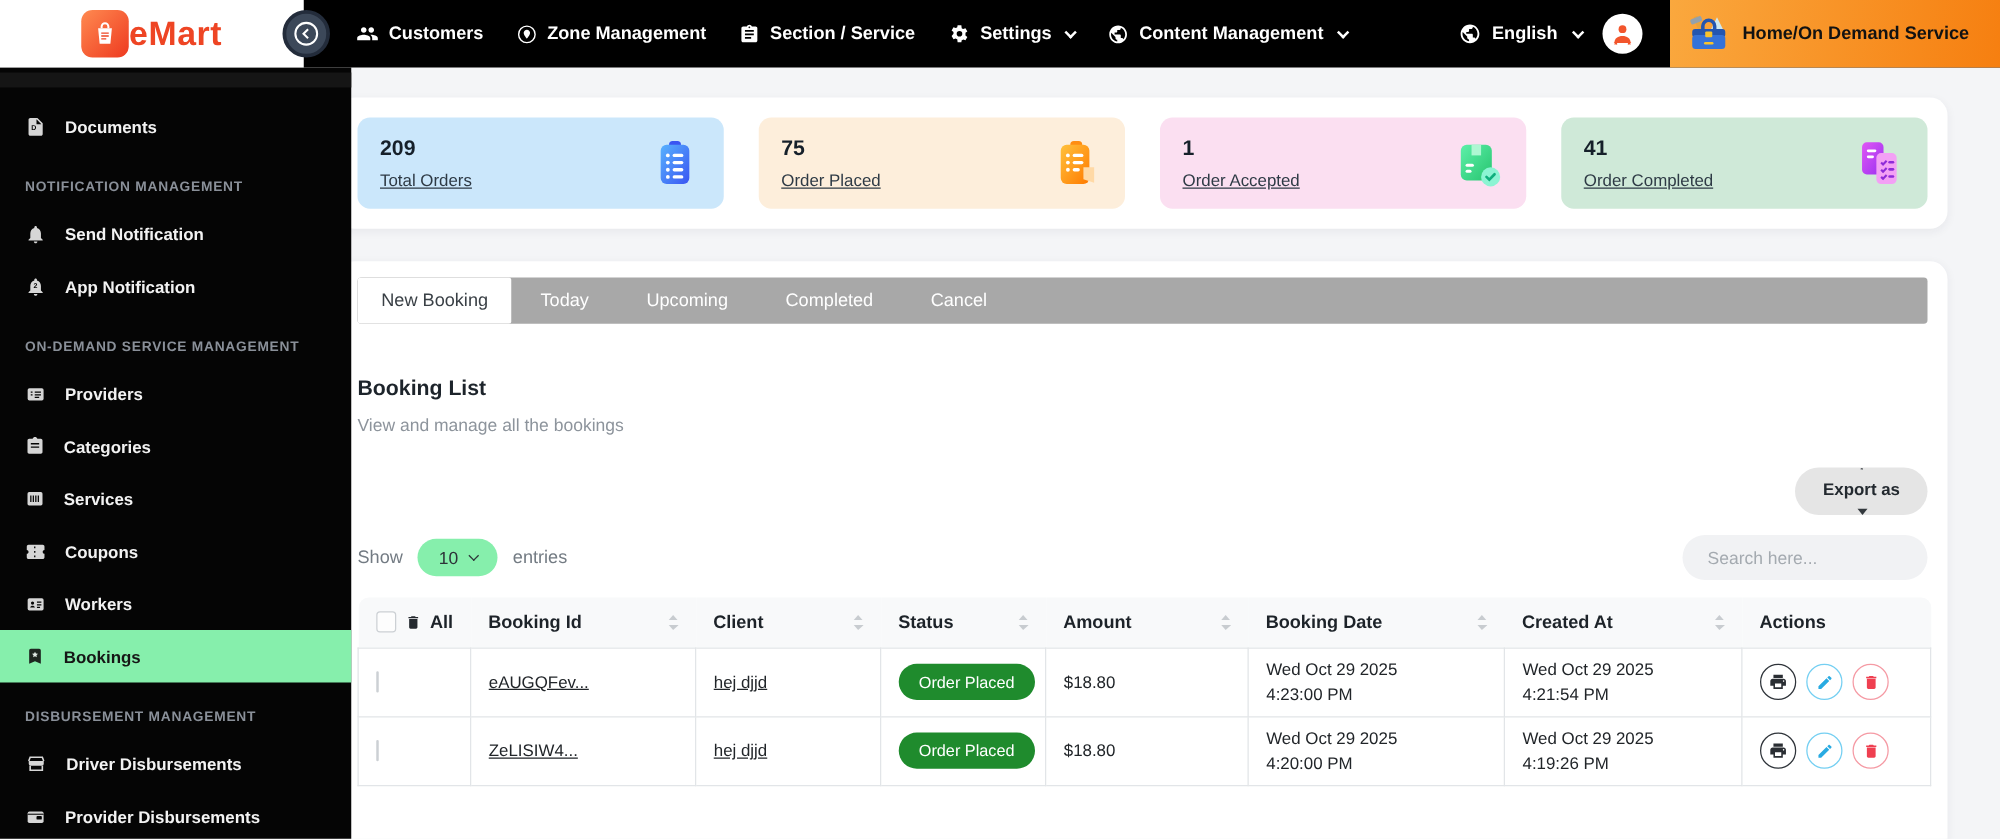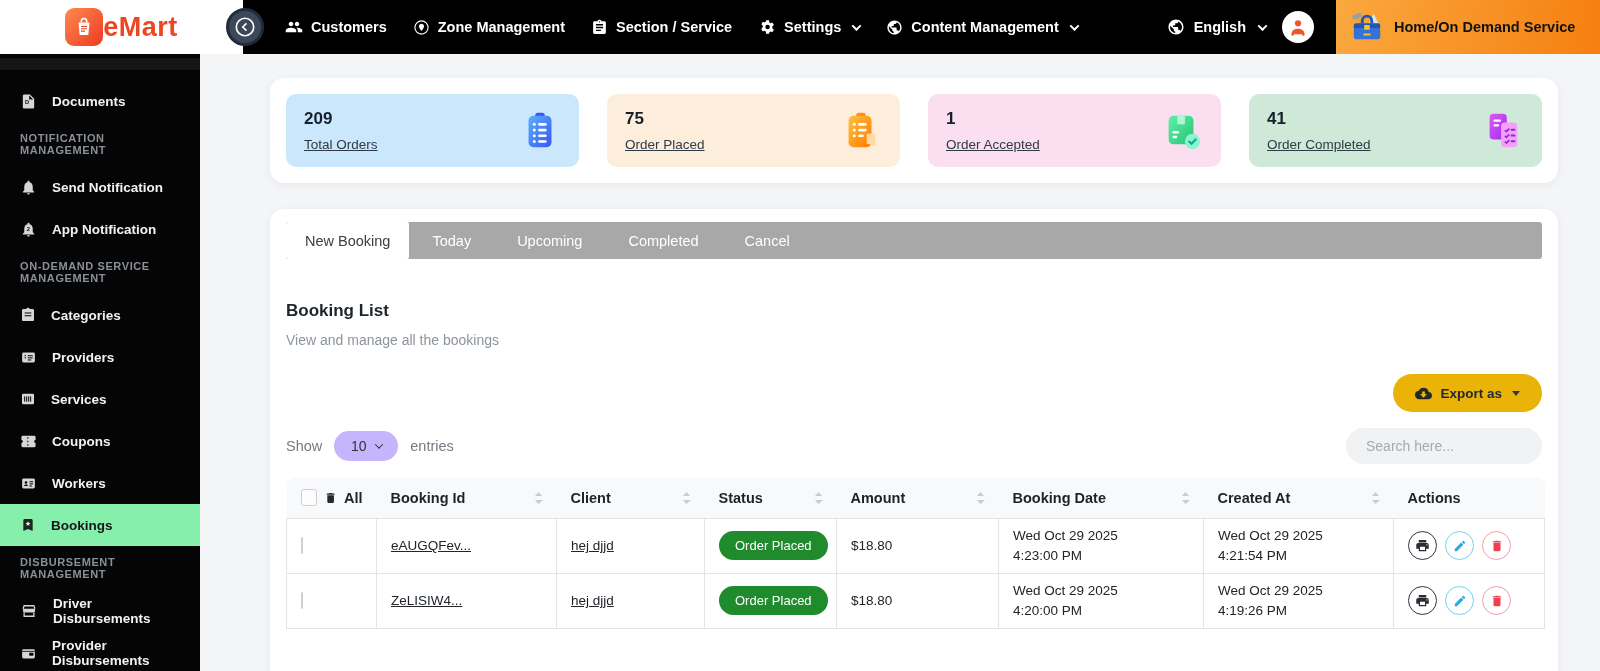--- a/index.html
+++ b/index.html
@@ -27,21 +27,21 @@
   .lang { display:flex; align-items:center; gap:9px; color:#fff; font-size:14.5px;
           font-weight:600; cursor:pointer; }
   .avatar { width:32px; height:32px; border-radius:50%; background:#fff; display:flex;
             align-items:center; justify-content:center; cursor:pointer; margin-right:6px; }
   .workspace { height:54px; width:264px; background:linear-gradient(100deg,#faa83e,#f67f10);
                display:flex; align-items:center; gap:10px; padding-left:14px; overflow:hidden;
                cursor:pointer; flex:0 0 auto; }
   .workspace-label { font-size:14.5px; font-weight:700; color:#121212; white-space:nowrap; }
 
   
-  .sidebar { position:absolute; top:54px; left:0; width:200px; height:617px; background:#050505;
+  .sidebar { position:absolute; top:54px; left:0; width:281px; height:617px; background:#050505;
              padding-top:4px; z-index:10; }
   .side-ghost { height:12px; margin:0 0 10px 0; background:#151515; }
   .side-item { height:42px; display:flex; align-items:center; gap:15px; padding:0 20px;
                color:#f2f2f2; font-size:13.5px; font-weight:600; cursor:pointer; }
   .side-item svg { flex:0 0 auto; opacity:.92; }
   .side-header { height:44px; display:flex; align-items:flex-end; padding:0 20px 10px;
                  color:#8a9099; font-size:11px; font-weight:700; letter-spacing:.6px; }
   .side-item.active { background:#86efac; color:#161616; }
 
   
@@ -65,30 +65,30 @@
                   box-shadow:0 2px 8px rgba(30,40,60,.06); padding:13px 16px 20px; height:600px; }
   .tabbar { height:37px; background:#a8a8a8; border-radius:3px; display:flex; overflow:hidden; }
   .tab { display:flex; align-items:center; padding:0 23px; color:#fff; font-size:14.5px;
          cursor:pointer; white-space:nowrap; }
   .tab.active { background:#fff; color:#3a4046; border-radius:2px; padding:0 19px; }
 
   .bl-title { margin-top:42px; font-size:17px; font-weight:700; color:#1d242b; }
   .bl-sub { margin-top:11px; font-size:14px; color:#8d949c; }
 
   .export-row { display:flex; justify-content:flex-end; margin-top:26px; }
-  .export-btn { height:38px; border-radius:20px; background:#eab308; border:none;
+  .export-btn { height:38px; border-radius:20px; background:#e5e5e5; border:none;
                 display:flex; align-items:center; gap:8px; padding:0 22px; font-size:13.5px;
                 font-weight:600; color:#23292f; cursor:pointer;
-                font-family:"Liberation Sans",sans-serif; }
+                font-family:"Liberation Sans",sans-serif;flex-direction:column; }
   .caret-down { width:0; height:0; border-left:4px solid transparent; border-right:4px solid transparent;
                 border-top:5px solid #33383d; margin-left:2px; }
 
   .controls-row { display:flex; align-items:center; justify-content:space-between; margin-top:16px; }
   .show-group { display:flex; align-items:center; gap:12px; font-size:14.5px; color:#737b83; }
-  .page-size { width:64px; height:30px; border-radius:15px; background:#c4b5fd; display:flex;
+  .page-size { width:64px; height:30px; border-radius:15px; background:#86efac; display:flex;
                align-items:center; justify-content:center; gap:9px; font-size:14px; color:#2d3238;
                cursor:pointer; }
   .page-size .chev-dark { width:6px; height:6px; border-right:1.8px solid #2d3238;
                border-bottom:1.8px solid #2d3238; transform:rotate(45deg) translate(-1px,-1px); }
   .search-pill { width:196px; height:36px; border-radius:18px; background:#f1f2f4;
                  display:flex; align-items:center; padding:0 14px 0 20px; }
   .search-pill input { flex:1; border:none; background:transparent; outline:none; font-size:14px;
                  color:#454b52; font-family:"Liberation Sans",sans-serif; }
   .search-pill input::placeholder { color:#a4aab0; }
 
@@ -229,34 +229,34 @@
     <svg width="17" height="17" viewBox="0 0 24 24" fill="#e8e8e8">
         <path d="M12 22c1.1 0 2-.9 2-2h-4c0 1.1.89 2 2 2zm6-6v-5c0-3.07-1.64-5.64-4.5-6.32V4c0-.83-.67-1.5-1.5-1.5s-1.5.67-1.5 1.5v.68C7.63 5.36 6 7.92 6 11v5l-2 2v1h16v-1l-2-2z"></path>
         <text x="9.5" y="13.5" font-size="8" font-weight="bold" fill="#050505" font-family="Liberation Sans">2</text>
       </svg>
     <span>App Notification</span>
   </div>
 
   <div class="side-header">ON-DEMAND SERVICE MANAGEMENT</div>
 
   <div class="side-item">
-    <svg width="16" height="16" viewBox="0 0 24 24" fill="#e8e8e8">
-        <path d="M19 3h-4.18C14.4 1.84 13.3 1 12 1c-1.3 0-2.4.84-2.82 2H5c-1.1 0-2 .9-2 2v14c0 1.1.9 2 2 2h14c1.1 0 2-.9 2-2V5c0-1.1-.9-2-2-2z"></path>
-        <path d="M7 9h10M7 13h10" stroke="#050505" stroke-width="1.6"></path>
-      </svg>
-    <span>Categories</span>
-  </div>
-
-  <div class="side-item">
     <svg width="17" height="17" viewBox="0 0 24 24" fill="#e8e8e8">
         <rect x="3" y="5" width="18" height="14" rx="2"></rect>
         <path d="M6.5 9.5h2M6.5 12.5h2" stroke="#050505" stroke-width="1.4"></path>
         <path d="M11 9.5h7M11 12.5h7M11 15.5h5" stroke="#050505" stroke-width="1.4"></path>
       </svg>
     <span>Providers</span>
+  </div>
+
+  <div class="side-item">
+    <svg width="16" height="16" viewBox="0 0 24 24" fill="#e8e8e8">
+        <path d="M19 3h-4.18C14.4 1.84 13.3 1 12 1c-1.3 0-2.4.84-2.82 2H5c-1.1 0-2 .9-2 2v14c0 1.1.9 2 2 2h14c1.1 0 2-.9 2-2V5c0-1.1-.9-2-2-2z"></path>
+        <path d="M7 9h10M7 13h10" stroke="#050505" stroke-width="1.6"></path>
+      </svg>
+    <span>Categories</span>
   </div>
 
   <div class="side-item">
     <svg width="16" height="16" viewBox="0 0 24 24" fill="#e8e8e8">
         <rect x="3" y="4" width="18" height="16" rx="2"></rect>
         <path d="M7 8v8M10 8v8M13 8v8M16 8v8" stroke="#050505" stroke-width="1.5"></path>
       </svg>
     <span>Services</span>
   </div>
 

